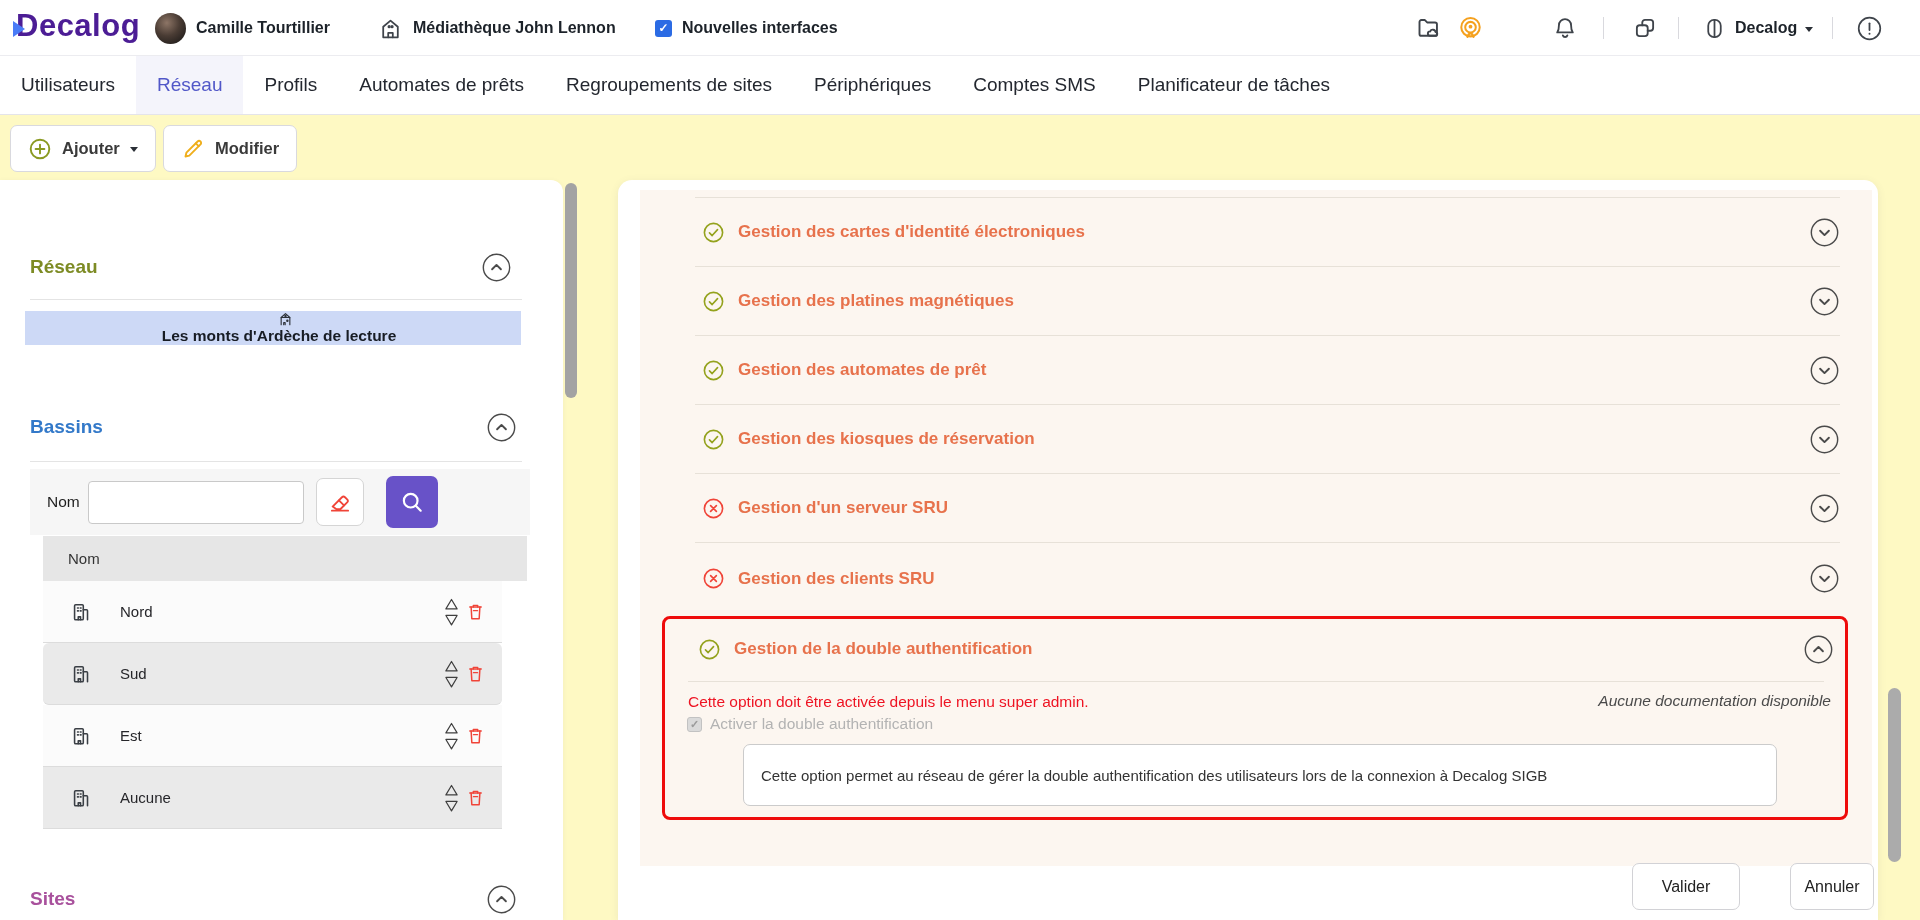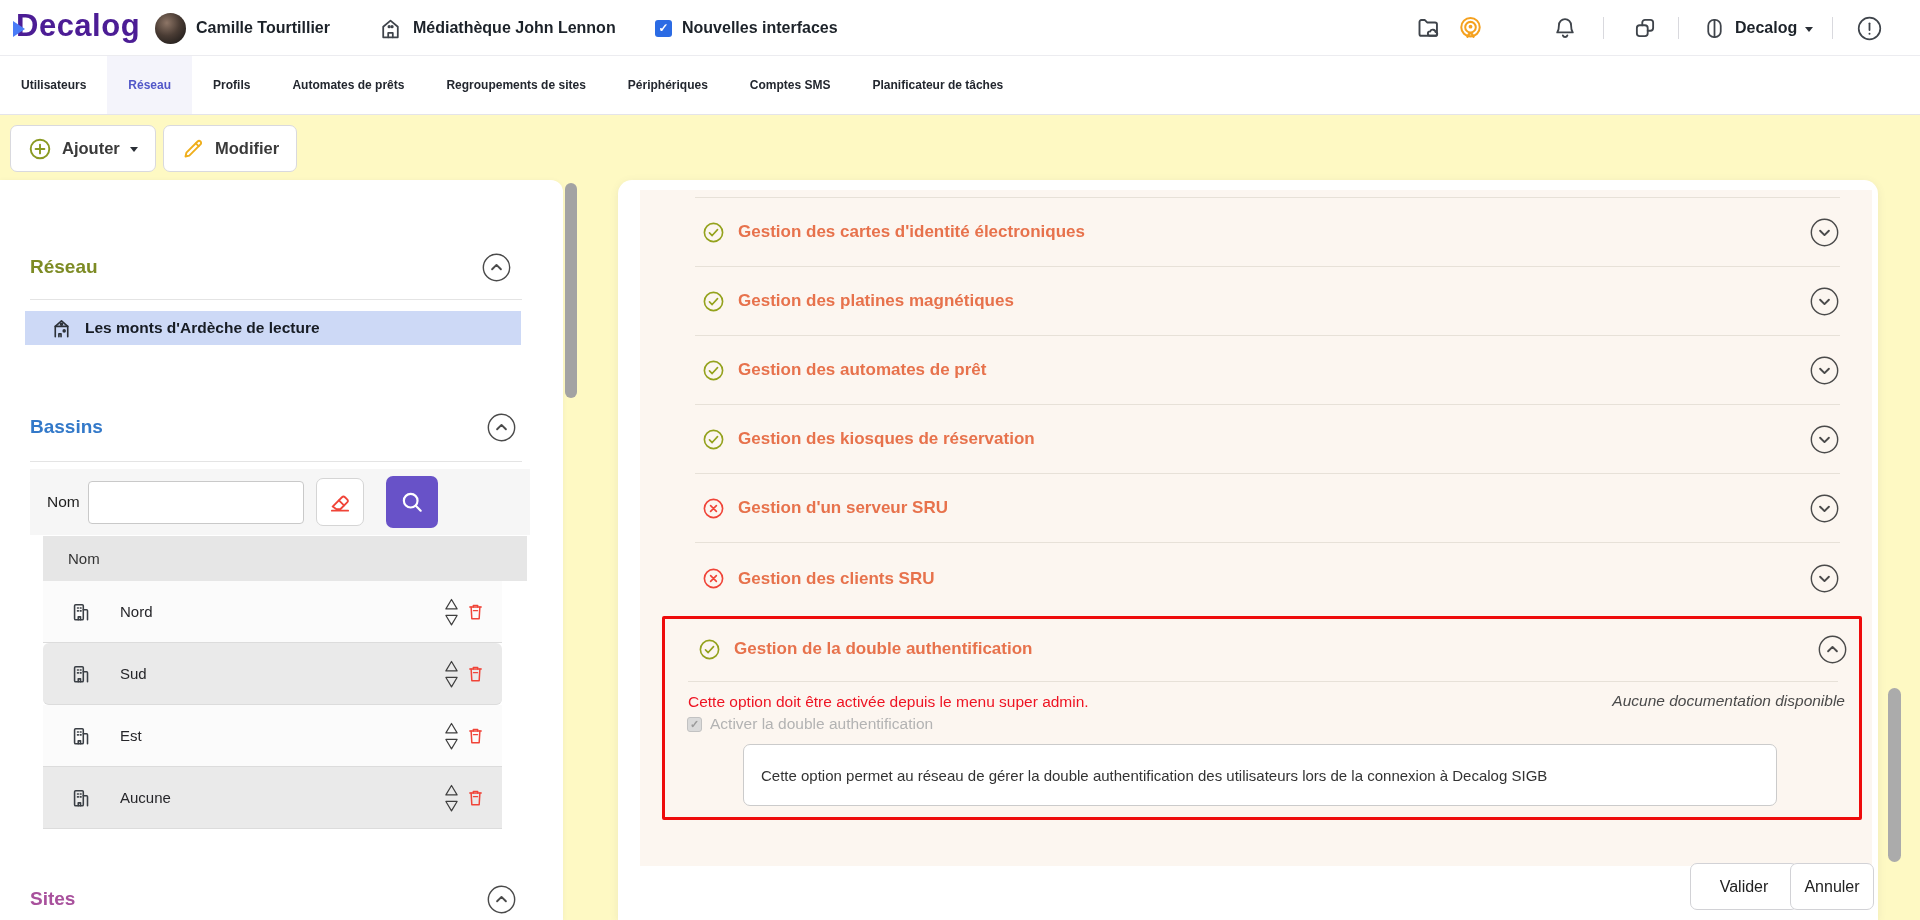--- a/index.html
+++ b/index.html
@@ -22,21 +22,21 @@
     display:flex;align-items:center;justify-content:center;}
   .cb-blue::after{content:"✓";font-size:12px;font-weight:700;}
   .tb-sep{position:absolute;top:17px;width:1px;height:22px;background:#d9d9de;}
   .caret-down{width:0;height:0;border-left:4.5px solid transparent;border-right:4.5px solid transparent;
     border-top:5.5px solid #2a2f36;margin-top:2px;}
   .tb-right-ic{position:absolute;top:15px;}
 
   
   .tabbar{position:absolute;top:56px;left:0;width:1920px;height:59px;background:#fff;
     border-bottom:1px solid #e4e4ea;display:flex;align-items:stretch;z-index:9;}
-  .tab{display:flex;align-items:center;padding:0 21px;font-size:12px;font-weight:700;color:#23272f;cursor:pointer;}
+  .tab{display:flex;align-items:center;padding:0 21px;font-size:19px;font-weight:400;color:#23272f;cursor:pointer;}
   .tab.active{background:#f4f4fb;color:#5157c8;}
 
   
   .page{position:absolute;top:115px;left:0;width:1920px;height:805px;background:#fef9c3;}
 
   .tool-btn{position:absolute;top:10px;background:#fff;border:1px solid #d9d9de;border-radius:7px;height:47px;
     display:flex;align-items:center;gap:10px;font-size:16.5px;font-weight:700;color:#3a3a3a;padding:0 17px;cursor:pointer;}
   #btn-add{left:10px;}
   #btn-edit{left:163px;}
   .ic-plus{color:#8a9a21;}
@@ -53,21 +53,21 @@
   .chev-btn{position:absolute;width:31px;height:31px;color:#4a4a4a;cursor:pointer;}
   .chev-btn svg{width:31px;height:31px;}
   #c-reseau{left:481px;top:72px;}
   #c-bassins{left:486px;top:232px;}
   #c-sites{left:486px;top:704px;}
   .up{transform:rotate(180deg);}
   .lp-div{position:absolute;left:30px;width:492px;height:1px;background:#e4e4e4;}
   #d-reseau{top:119px;}
   #d-bassins{top:281px;}
   .sel-row{position:absolute;left:25px;top:131px;width:496px;height:34px;background:#cdd9f6;
-    display:flex;align-items:center;cursor:pointer;}
+    display:flex;align-items:center;cursor:pointer;flex-direction:column;}
   .sel-row .bk{margin-left:25px;color:#2c3138;}
   .sel-row .lbl{margin-left:12px;font-size:15.5px;font-weight:700;color:#171c24;}
 
   .search-row{position:absolute;left:30px;top:289px;width:500px;height:66px;background:#f6f6f6;
     display:flex;align-items:center;}
   .search-row .flabel{margin-left:17px;font-size:15.5px;color:#1e1e1e;}
   .search-input{margin-left:8px;width:216px;height:43px;border:1px solid #c9c9c9;border-radius:4px;
     background:#fff;font-size:15px;padding:0 10px;outline:none;}
   .sq-btn{width:48px;height:48px;border-radius:7px;display:flex;align-items:center;justify-content:center;cursor:pointer;}
   .eraser-btn{margin-left:12px;background:#fff;border:1px solid #d5d5d5;color:#f04438;}
@@ -93,37 +93,37 @@
   .spacer-top{height:7px;}
   .acc-div{height:1px;background:#e7e1d8;margin:0 32px 0 55px;}
   .acc-item{height:68px;display:flex;align-items:center;padding:0 32px 0 62px;cursor:pointer;}
   .st-ic{width:23px;height:23px;flex:0 0 auto;}
   .st-ok{color:#94a21d;}
   .st-err{color:#f04438;}
   .acc-label{margin-left:13px;font-size:17px;font-weight:700;color:#e7724c;}
   .acc-chev{margin-left:auto;width:31px;height:31px;color:#4a4a4a;cursor:pointer;}
   .acc-chev svg{width:31px;height:31px;}
 
-  .red-section{margin:2px 10px 0 22px;height:204px;border:3px solid #ee0b0b;border-radius:2px;position:relative;}
+  .red-section{margin:2px 24px 0 22px;height:204px;border:3px solid #ee0b0b;border-radius:8px;position:relative;}
   .rs-head{height:60px;display:flex;align-items:center;padding:0 11px 0 33px;cursor:pointer;}
   .rs-div{position:absolute;left:23px;right:21px;top:62px;height:1px;background:#e7e1d8;}
   .rs-warning{position:absolute;left:23px;top:74px;font-size:15.5px;color:#ee1423;}
   .rs-doc{position:absolute;right:14px;top:73px;font-style:italic;font-size:15.5px;color:#4a4a4a;}
   .rs-cbrow{position:absolute;left:22px;top:96px;display:flex;align-items:center;gap:8px;}
   .cb-gray{width:15px;height:15px;background:#dadada;border:1px solid #c2c2c2;border-radius:3px;
     display:flex;align-items:center;justify-content:center;color:#9b9b9b;}
   .cb-gray::after{content:"✓";font-size:11px;font-weight:700;}
   .cb-gray-label{font-size:15.5px;color:#b3b3b3;}
   .rs-input{position:absolute;left:78px;top:125px;width:1034px;height:62px;background:#fff;
     border:1px solid #cbcbcb;border-radius:7px;font-size:15px;color:#333;padding:0 17px;outline:none;
     font-family:"Liberation Sans",sans-serif;}
 
   .f-btn{position:absolute;top:683px;height:47px;background:#fff;border:1px solid #d2d2d6;border-radius:7px;
     font-size:16px;color:#222;display:flex;align-items:center;justify-content:center;cursor:pointer;}
-  #btn-validate{left:1072px;width:108px;}
+  #btn-validate{left:1014px;width:108px;}
   #btn-cancel{left:1172px;width:84px;}
   .main-scroll{position:absolute;left:1888px;top:573px;width:13px;height:174px;background:#ababab;border-radius:7px;}
   .hidden-defs{position:absolute;width:0;height:0;overflow:hidden;}
 </style>
 </head>
 <body>
 
 <svg class="hidden-defs" aria-hidden="true">
     <defs>
   <symbol id="sym-check-circle" viewBox="0 0 24 24">

